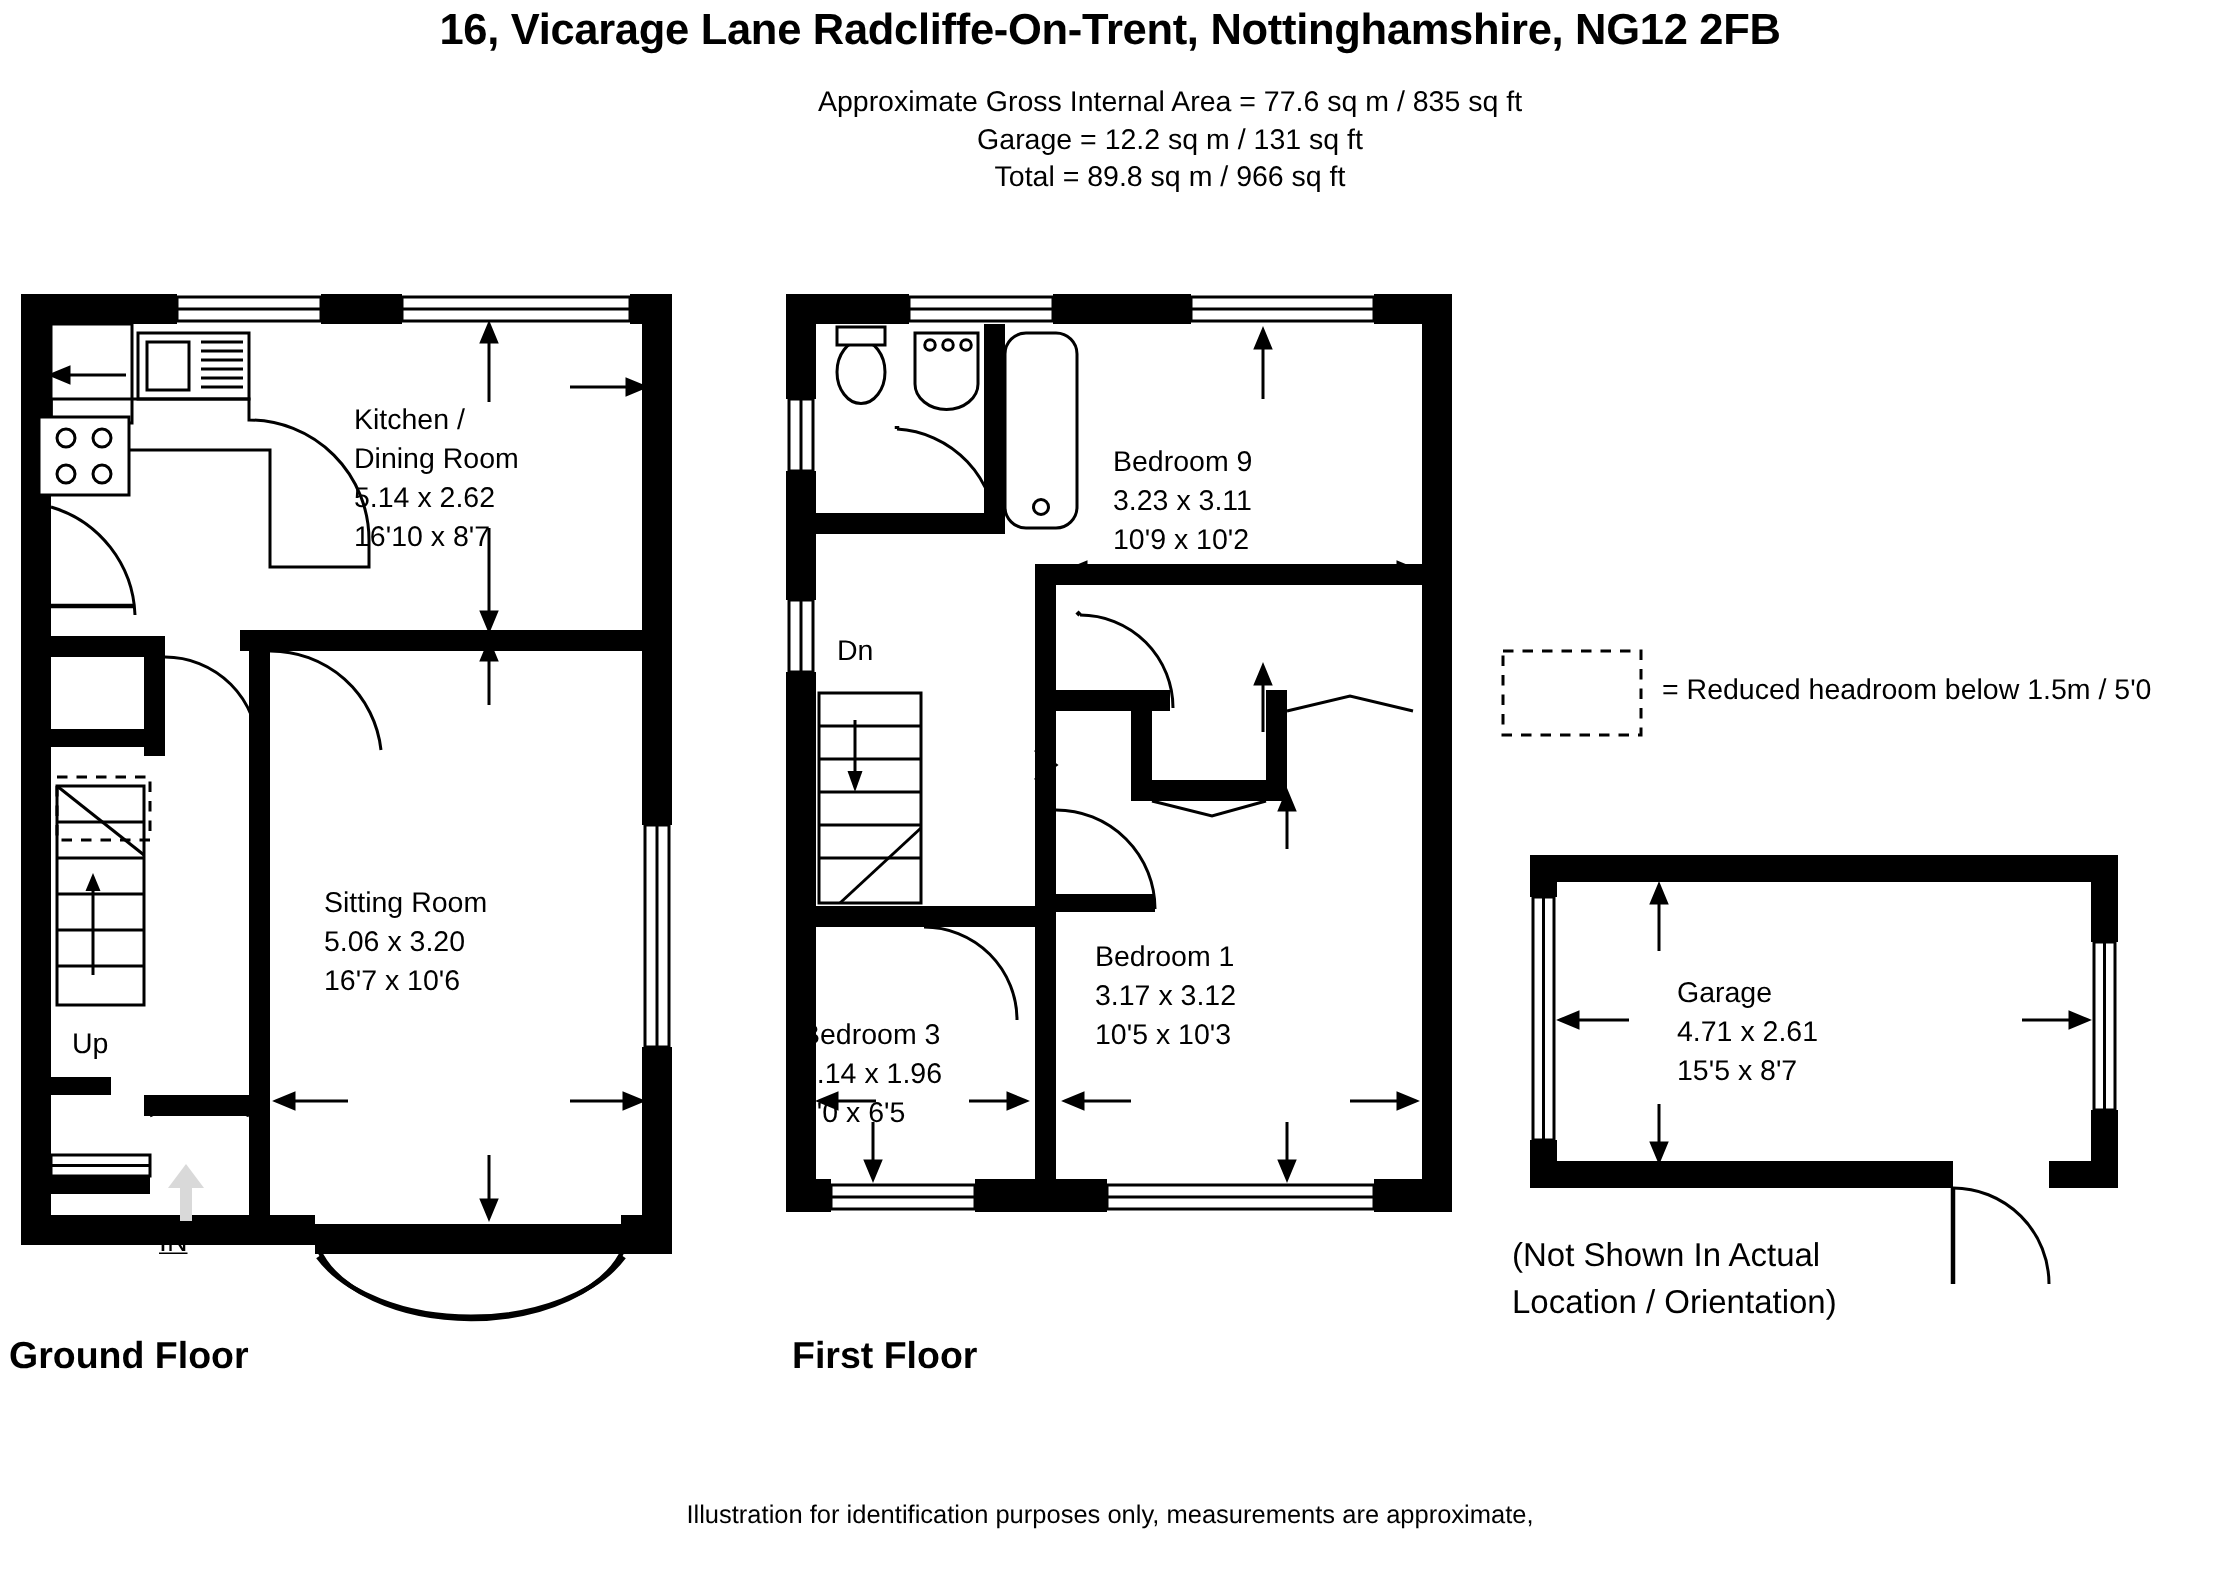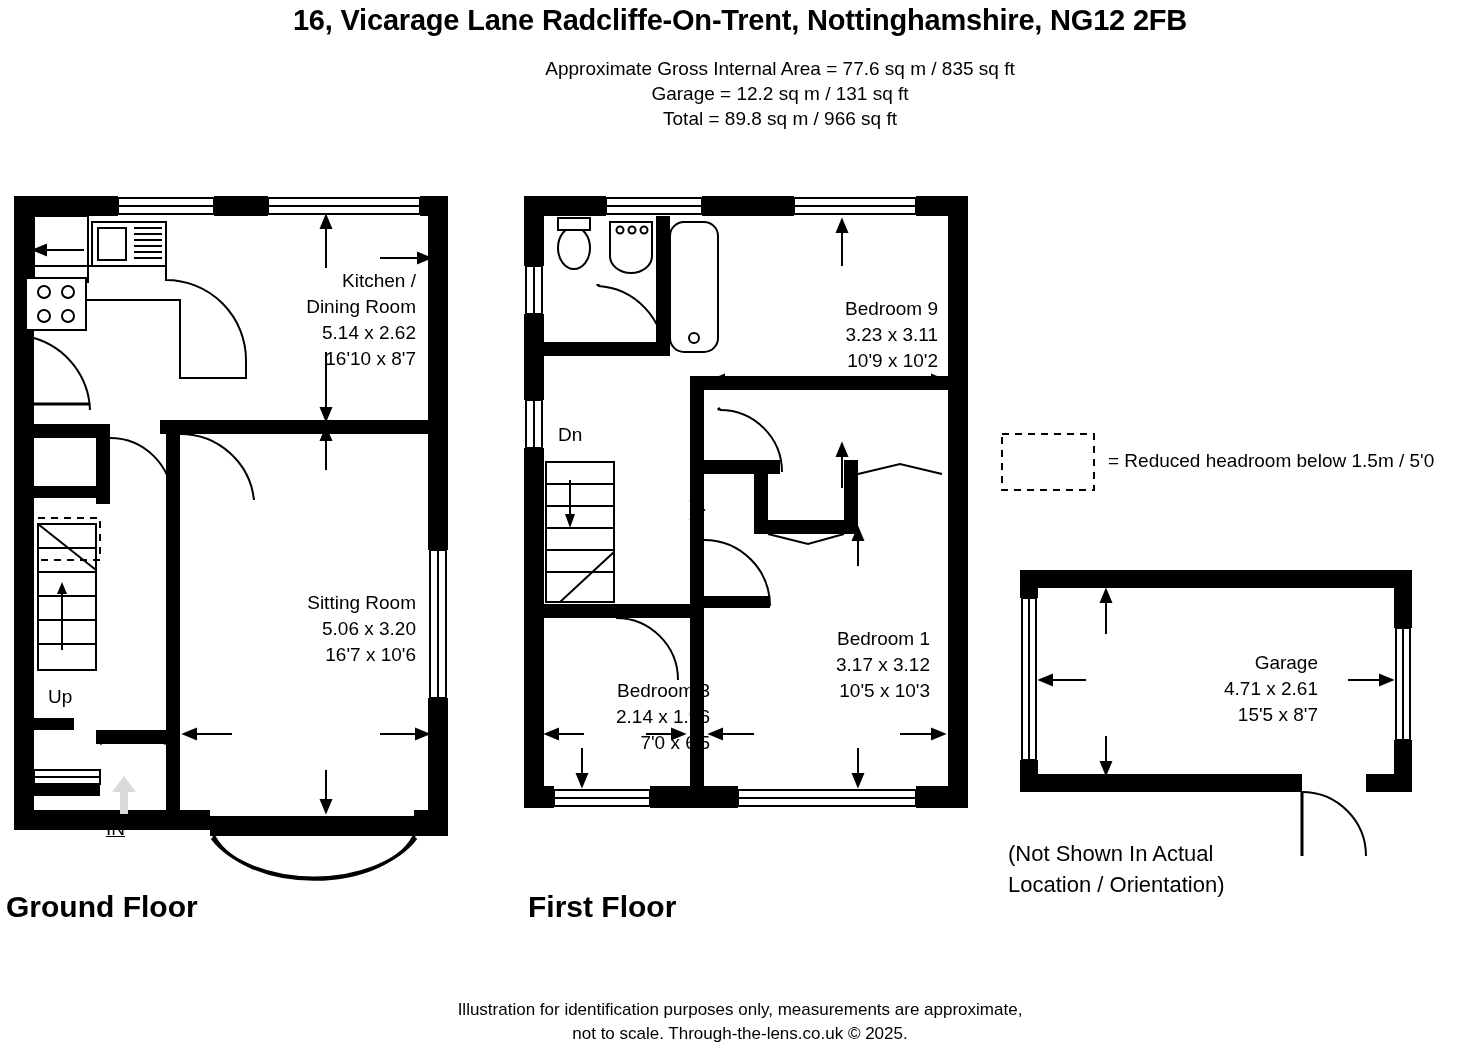--- a/index.html
+++ b/index.html
@@ -30,26 +30,26 @@
     width: 1480px;
     text-align: center;
     font-size: 19px;
     padding-left: 40px;
   }
   #sub1 { top: 58px; }
   #sub2 { top: 83px; }
   #sub3 { top: 108px; }
 
   .floorlabel {
-    font-size: 30px;
+    font-size: 25px;
     font-weight: bold;
   }
   .roomtext {
     font-size: 19px;
-    text-align: right;
+    text-align: left;
     line-height: 26px;
     white-space: nowrap;
   }
   .smalltext {
     font-size: 19px;
     white-space: nowrap;
   }
   .legendtext {
     font-size: 19px;
     white-space: nowrap;
@@ -387,21 +387,20 @@
 <div class="abs floorlabel" style="top:890px; left:528px;">First Floor</div>
 
 <div class="abs legendtext" style="top:450px; left:1108px;">= Reduced headroom below 1.5m / 5'0</div>
 
 <div class="abs roomtext" style="top:650px; left:1118px; width:200px;">
   <div>Garage</div>
   <div>4.71 x 2.61</div>
   <div>15'5 x 8'7</div>
 </div>
 
-<div class="abs notetext" style="top:838px; left:1008px;">
+<div class="abs notetext" style="top:821px; left:1008px;">
   <div>(Not Shown In Actual</div>
   <div>Location / Orientation)</div>
 </div>
 
 <div class="abs" id="footer">
   <div>Illustration for identification purposes only, measurements are approximate,</div>
-  <div>not to scale. Through-the-lens.co.uk © 2025.</div>
 </div>
 
 </body></html>

